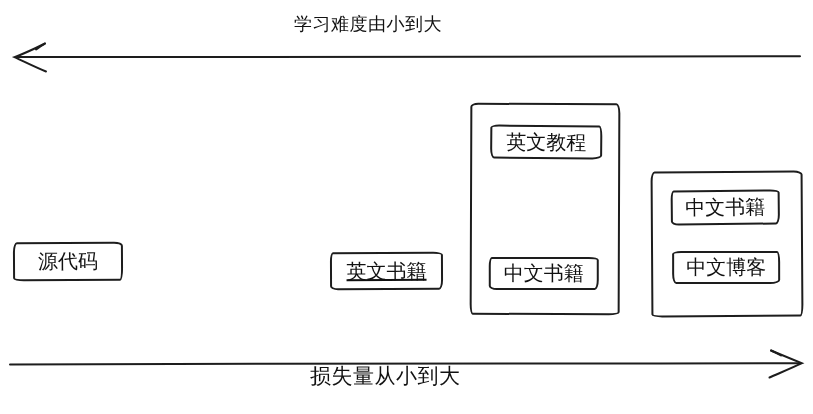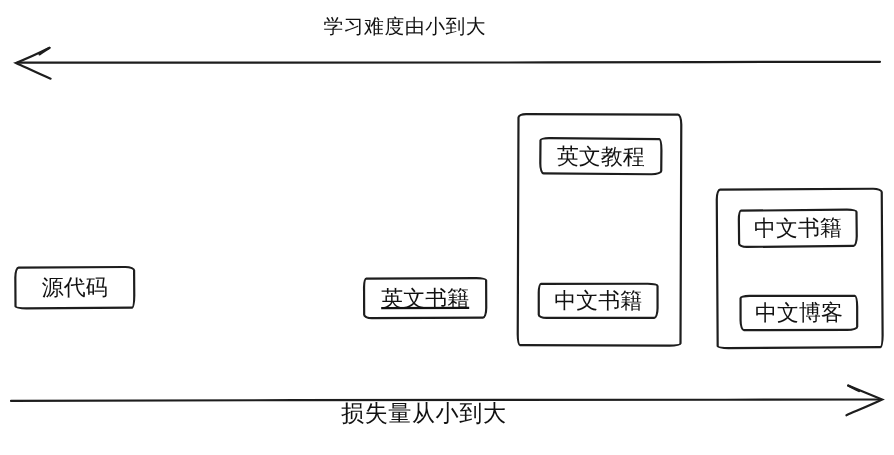--- a/index.html
+++ b/index.html
@@ -57,21 +57,21 @@
   #box-official-docs { left: 171px; top: 252px; width: 110px; height: 38px; }
   #box-english-books { left: 330px; top: 252px; width: 113px; height: 38px; text-decoration: underline; }
 
   #group-english { left: 470px; top: 103px; width: 150px; height: 212px; }
   #item-en-tutorial { left: 18px; top: 20px;  width: 112px; height: 34px; }
   #item-en-blog     { left: 17px; top: 87px;  width: 110px; height: 33px; }
   #item-cn-books    { left: 17px; top: 152px; width: 110px; height: 33px; }
 
   #group-chinese { left: 651px; top: 171px; width: 152px; height: 146px; }
   #item-cn-tutorial { left: 18px; top: 17px; width: 109px; height: 35px; }
-  #item-cn-blog     { left: 19px; top: 95px; width: 108px; height: 33px; justify-content: center; }
+  #item-cn-blog     { left: 19px; top: 78px; width: 108px; height: 33px; justify-content: center; }
 </style>
 </head>
 <body>
 
 <div id="canvas">
 
   <svg class="arrow-svg" width="813" height="414" viewBox="0 0 813 414">
     <g stroke="#1d1d1d" stroke-width="2" fill="none" stroke-linecap="round">
       <path d="M16 57 C 180 55.6, 420 57.6, 640 56.4 C 700 56.1, 760 56.4, 800 56.2"></path>
       <path d="M45 43.5 C 34 49, 23 54, 14.5 57.2 C 24 61.5, 36 67.5, 46 71.5"></path>

